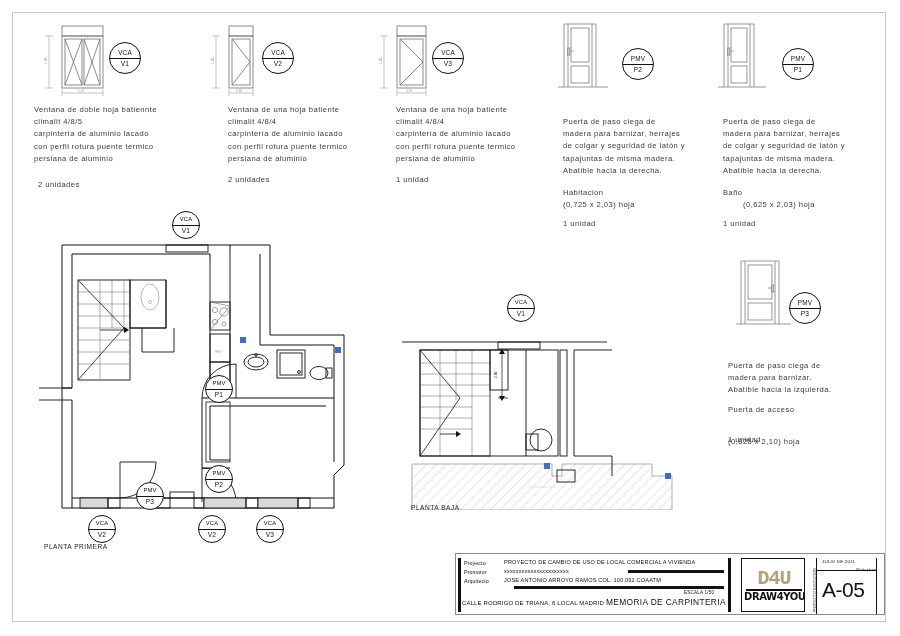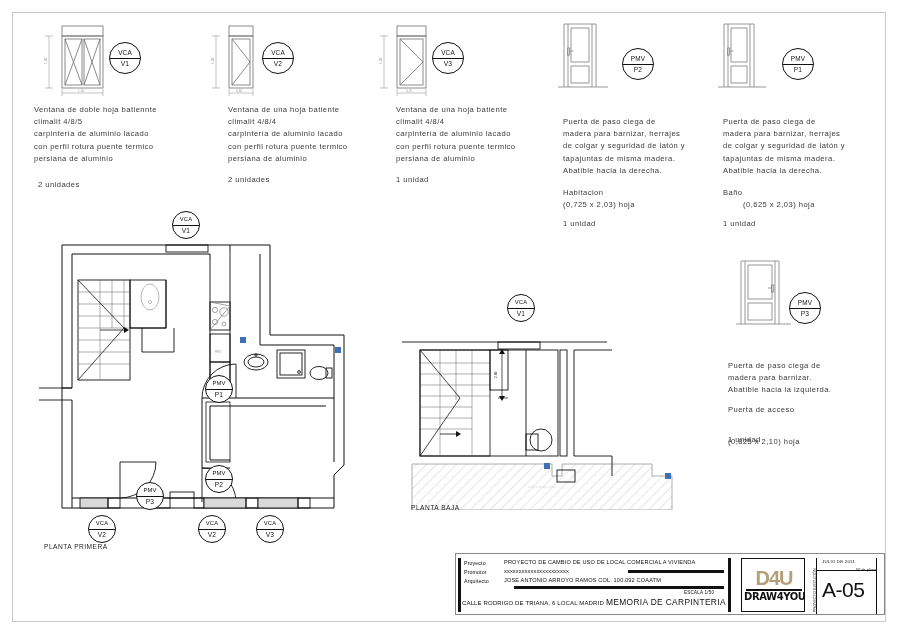--- a/index.html
+++ b/index.html
@@ -66,21 +66,21 @@
   .tb-big{position:absolute;font-size:8.4px;letter-spacing:.35px;color:#111;}
   .tb-scale{position:absolute;font-size:4.6px;letter-spacing:.2px;color:#111;}
   .tb-vbar{position:absolute;background:#111;width:2.5px;}
 
   .logo-cell{
     position:absolute;left:285px;top:4px;width:64px;height:54px;
     border:1px solid #111;box-sizing:border-box;background:#fff;
   }
   .logo-d4u{
     position:absolute;left:4px;top:9px;width:56px;height:21px;
-    font-family:Liberation Sans, sans-serif;
+    font-family:Liberation Mono, monospace;
     font-weight:bold;font-size:20px;line-height:21px;letter-spacing:-1px;
     color:#b3a07a;text-align:center;
   }
   .logo-sub{
     position:absolute;left:2px;top:32px;width:60px;
     font-family:"DejaVu Sans", sans-serif;
     font-weight:bold;font-size:10px;letter-spacing:-.4px;
     color:#111;text-align:center;
   }
   .logo-rule{position:absolute;left:4px;top:30px;width:56px;height:1.5px;background:#111;}

